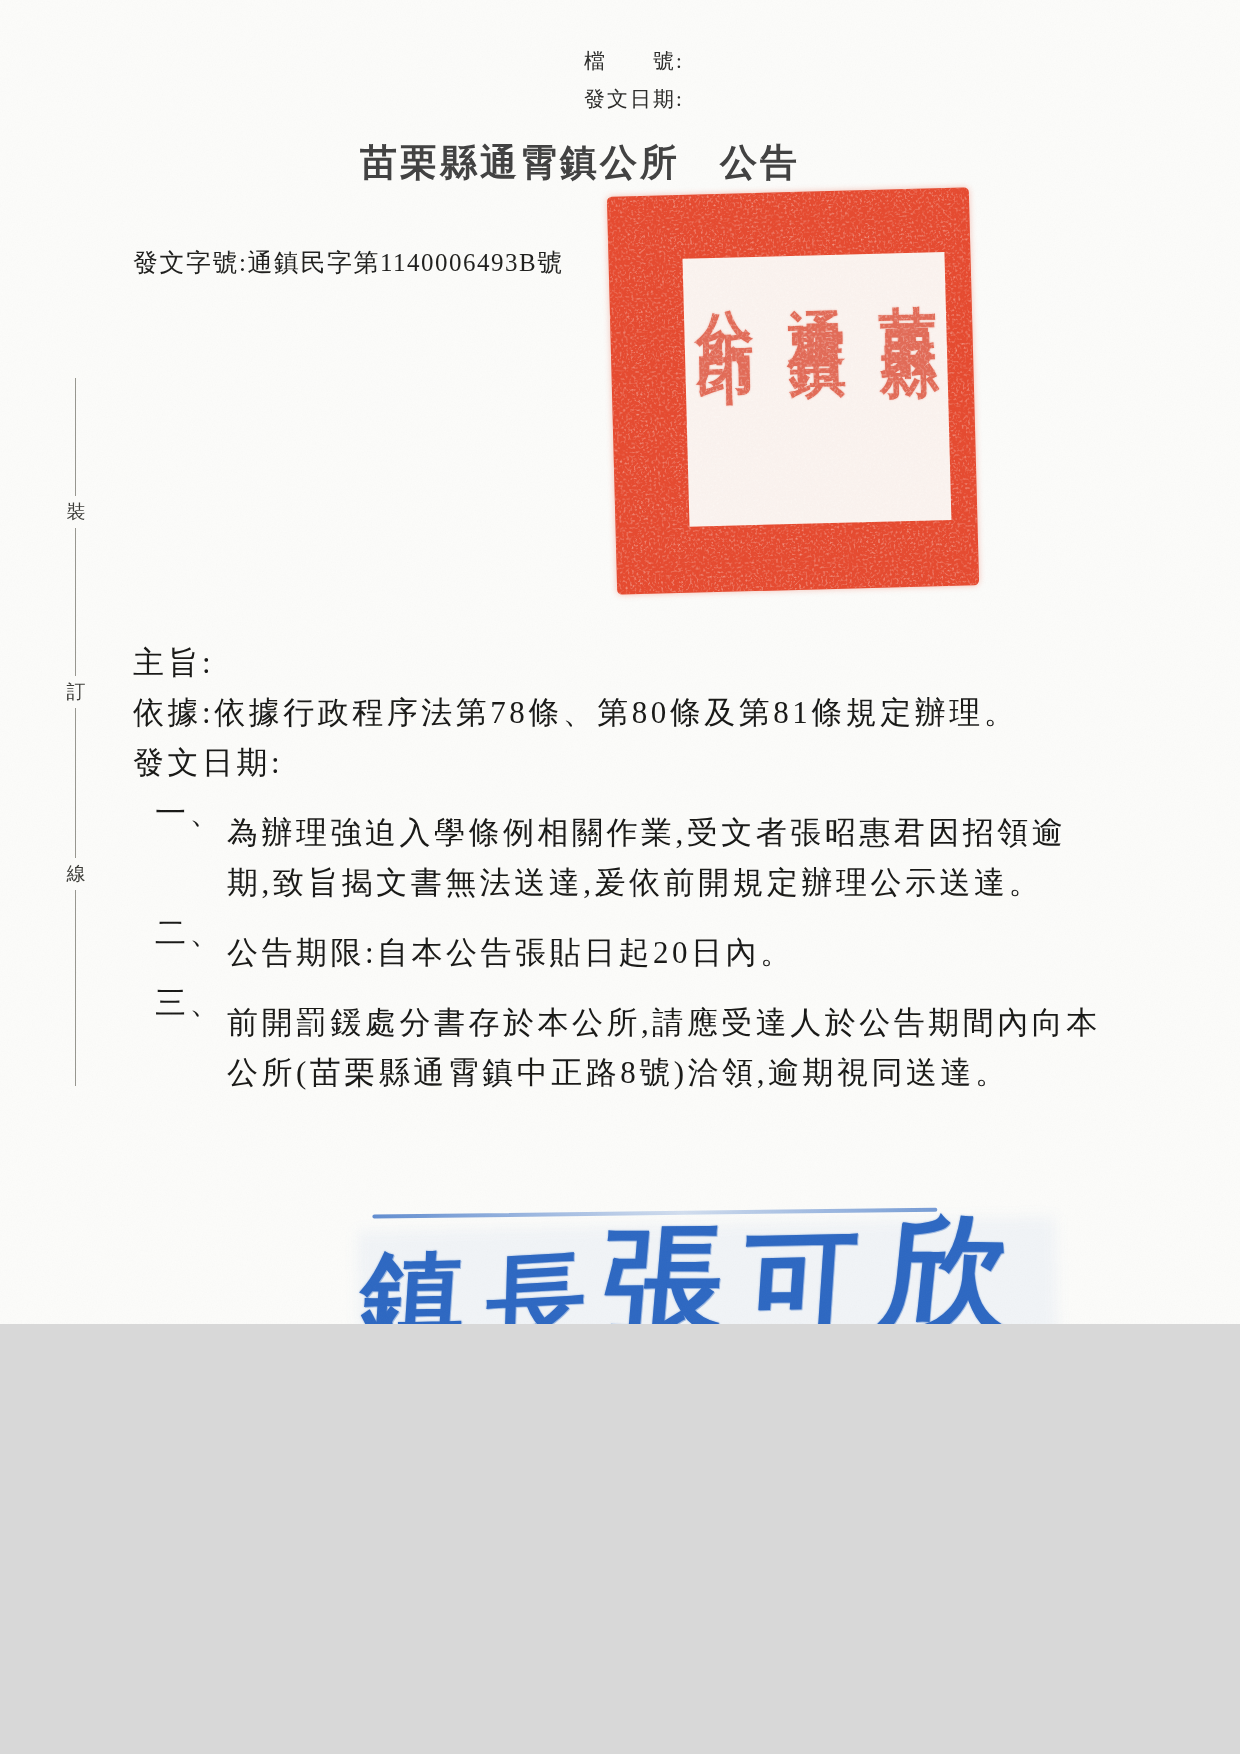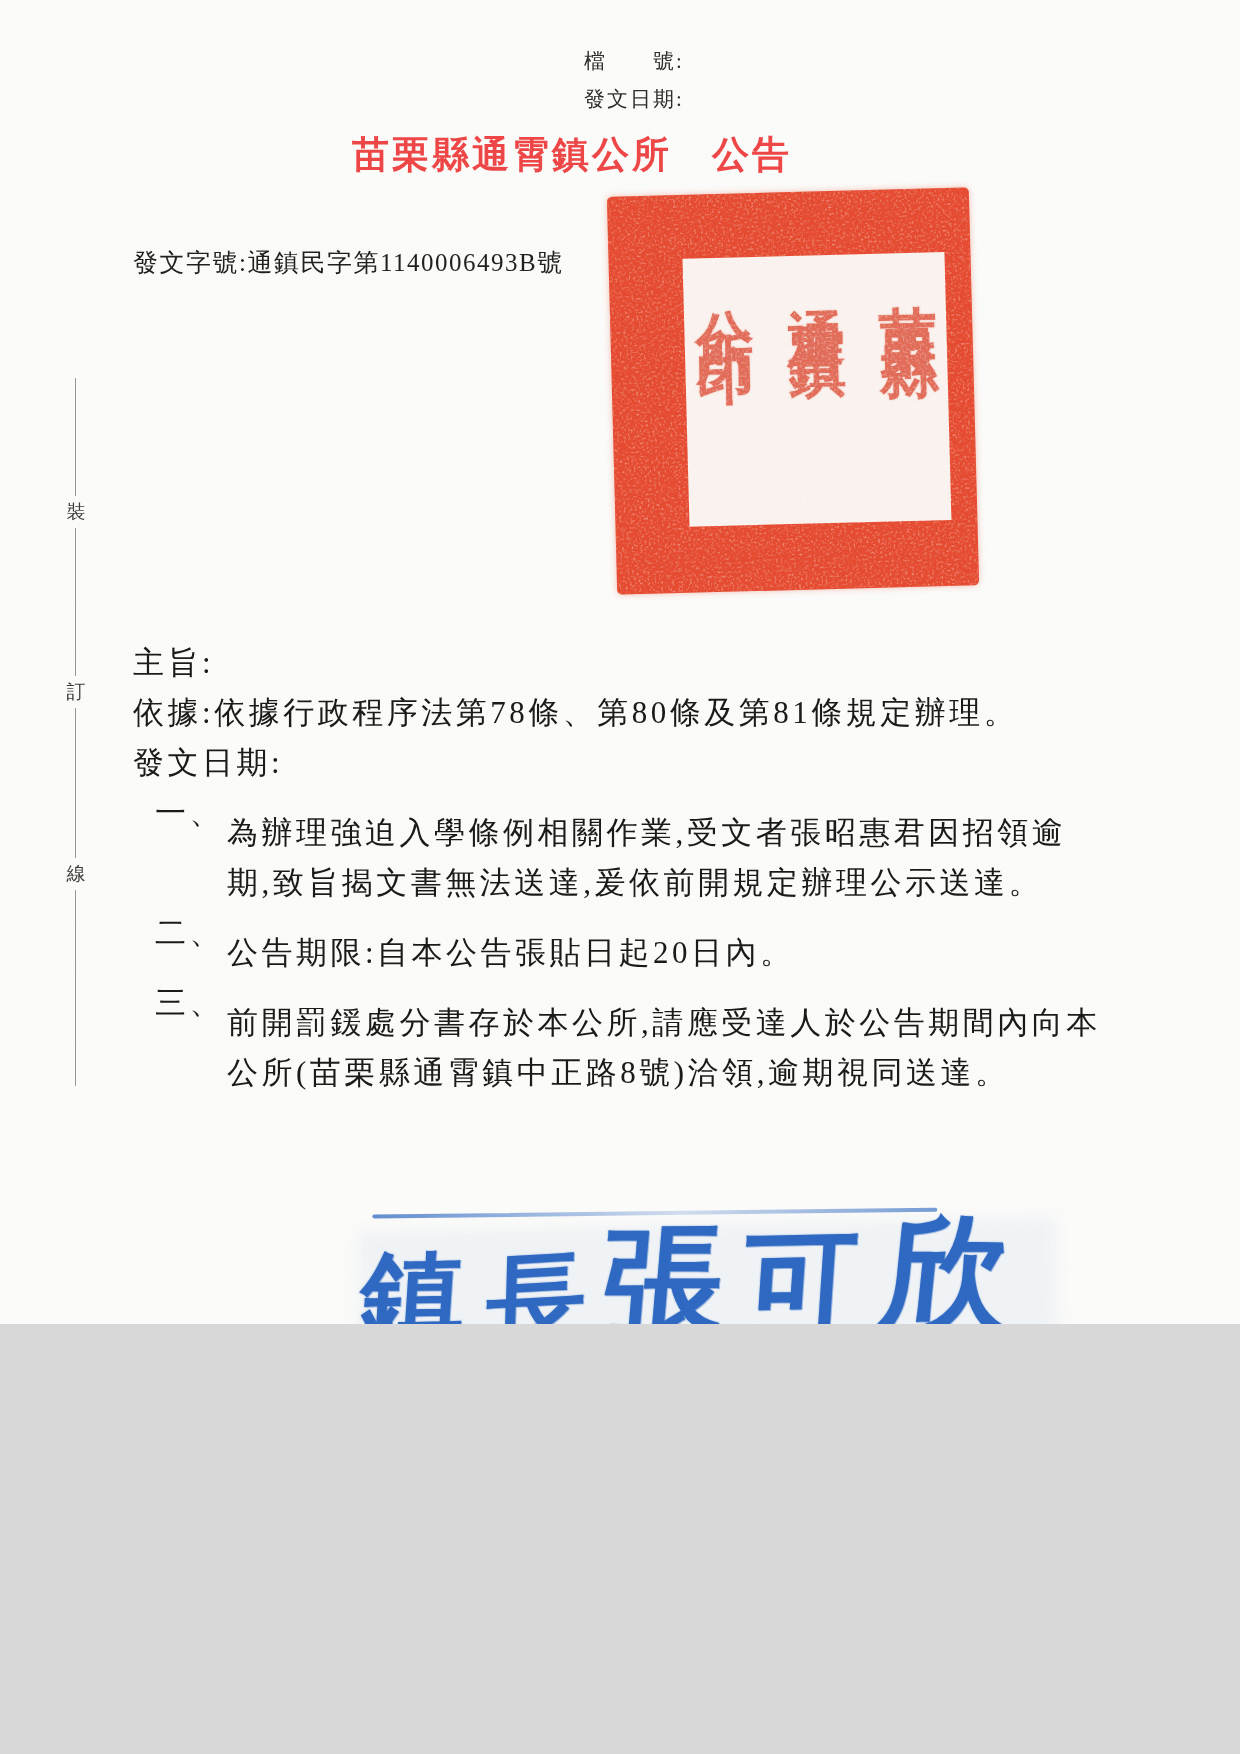--- a/index.html
+++ b/index.html
@@ -6,21 +6,21 @@
   .page {
     position:relative; width:1240px; height:1324px; margin:0 auto;
     background:#fcfcfa; overflow:hidden; color:#1d1d1b;
     font-family:"Liberation Serif","DejaVu Serif",serif;
   }
 
   
   .corner-labels { position:absolute; top:42px; left:584px; font-size:21px; line-height:38px; letter-spacing:2px; color:#2a2a28; }
 
   
-  .doc-title { position:absolute; top:130px; left:352px; margin:0; font-size:37px; font-weight:600; letter-spacing:3px; color:#ef4444; }
+  .doc-title { position:absolute; top:130px; left:352px; margin:8px; font-size:37px; font-weight:600; letter-spacing:3px; color:#404040; }
 
   
   .meta { position:absolute; top:244px; left:133px; font-size:25px; line-height:38px; letter-spacing:1.5px; }
   .meta-row span { display:inline; }
 
   
   .seal { position:absolute; left:612px; top:192px; width:362px; height:398px; transform:rotate(-1.5deg); background:#e6492e; border-radius:5px; box-shadow:0 0 6px rgba(230,73,46,.35); }
   .seal-inner { position:absolute; left:74px; top:64px; width:262px; height:268px; background:#fbf3ef; display:flex; flex-direction:row-reverse; justify-content:space-between; padding:6px 10px; box-sizing:border-box; }
   .seal-col { writing-mode:vertical-rl; text-orientation:upright; font-size:58px; line-height:1; letter-spacing:18px; font-weight:700; color:#dc4830; opacity:.8; text-shadow:0 0 2px rgba(220,72,48,.55); }
   .seal-noise { position:absolute; inset:0; opacity:.55; pointer-events:none; }

